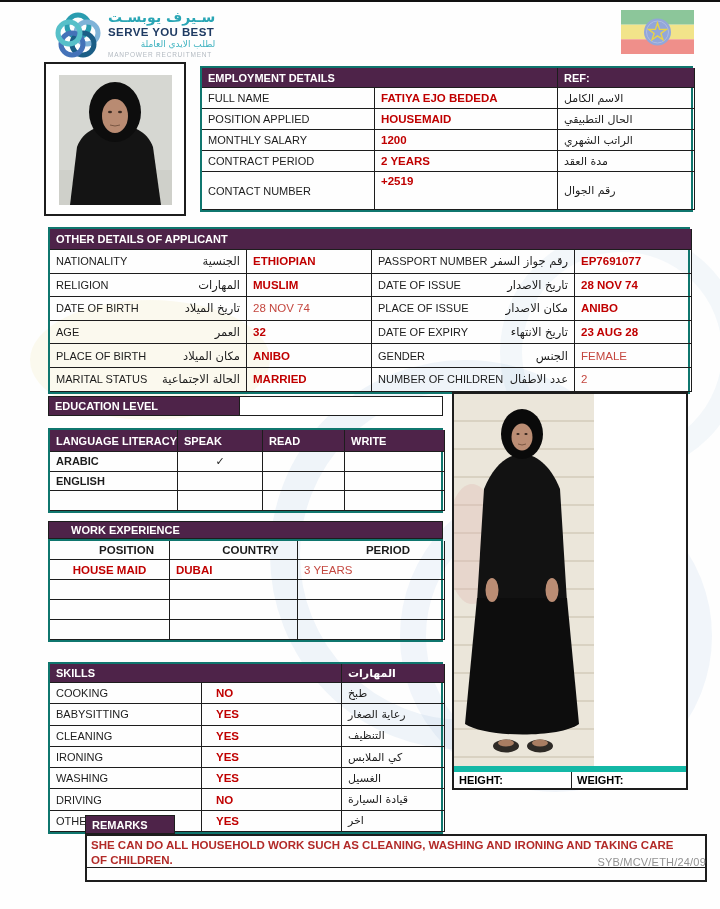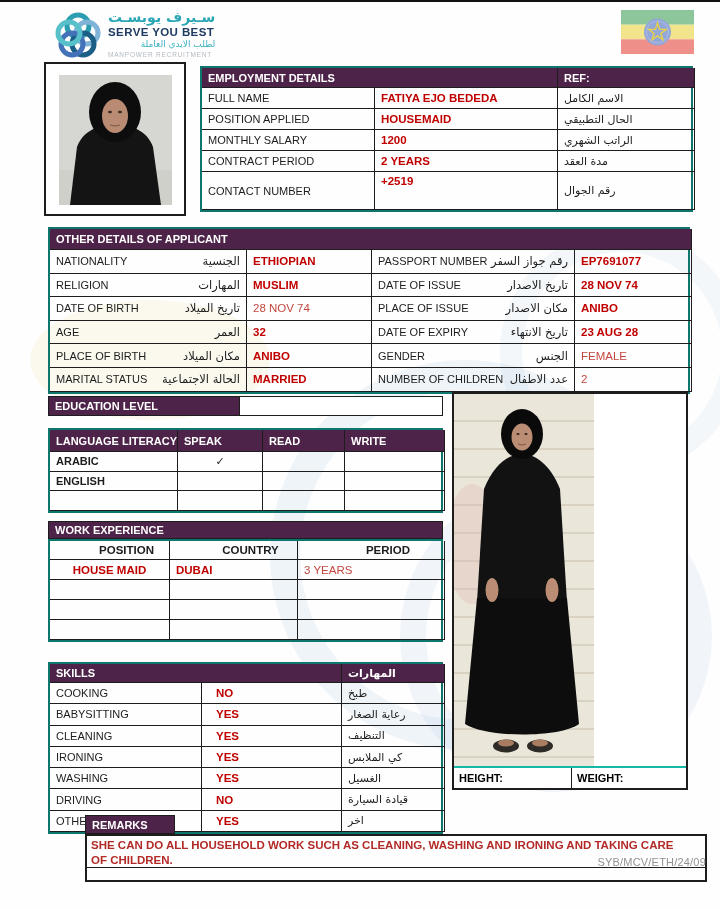--- a/index.html
+++ b/index.html
@@ -38,31 +38,31 @@
   #employment{left:200px;top:66px;width:493px;grid-template-columns:173px 183px 137px;grid-template-rows:20px 21px 21px 21px 21px 38px;}
   
   #otherdetails{left:48px;top:227px;width:642px;grid-template-columns:197px 125px 203px 117px;grid-template-rows:21px repeat(6,23.6px);}
   
   .edu-bar{position:absolute;left:48px;top:396px;width:192px;height:20px;background:#4e2349;border:1px solid #1d1d1d;color:#fff;font-weight:bold;font-size:11px;display:flex;align-items:center;padding:0 6px;box-sizing:border-box;}
   .edu-box{position:absolute;left:239px;top:396px;width:204px;height:20px;background:#fff;border:1.5px solid #1d1d1d;box-sizing:border-box;font-size:11px;display:flex;align-items:center;padding:0 6px;}
   
   #literacy{left:48px;top:428px;width:395px;grid-template-columns:128px 85px 82px 100px;grid-template-rows:22px repeat(3,19.7px);}
   #literacy .lang{font-weight:600;}
   
-  .we-bar{position:absolute;left:48px;top:521px;width:395px;height:18px;background:#4e2349;border:1px solid #1d1d1d;box-sizing:border-box;color:#fff;font-weight:bold;font-size:11px;display:flex;align-items:center;padding:0 6px;}
+  .we-bar{position:absolute;left:48px;top:521px;width:395px;height:18px;background:#4e2349;border:1px solid #1d1d1d;box-sizing:border-box;color:#fff;font-weight:bold;font-size:11px;display:flex;align-items:center;padding:0 22px;}
   #workexp{left:48px;top:539px;width:395px;grid-template-columns:120px 128px 147px;grid-template-rows:19px repeat(4,20px);}
   #workexp .th{font-weight:bold;font-size:11.5px;justify-content:center;background:transparent;padding-left:40px;}
   
   #skills{left:48px;top:662px;width:395px;grid-template-columns:152px 140px 103px;grid-template-rows:19px repeat(7,21.3px);}
   #skills .sval{padding-left:14px;}
   
   .photo-panel{position:absolute;left:452px;top:392px;width:236px;height:398px;border:2px solid #1d1d1d;box-sizing:border-box;background:#fff;}
   .body-photo{position:absolute;left:0;top:0;width:140px;height:372px;
      background:repeating-linear-gradient(180deg,#ebe6da 0px,#ebe6da 26px,#d9d2c2 26px,#d9d2c2 28px);}
-  .hw-row{position:absolute;left:0;bottom:0;width:100%;height:22px;border-top:2px solid #14b8a6;display:flex;box-sizing:border-box;background:#fff;}
+  .hw-row{position:absolute;left:0;bottom:0;width:100%;height:22px;border-top:6px solid #14b8a6;display:flex;box-sizing:border-box;background:#fff;}
   .hw-cell{flex:0 0 118px;border-right:1.5px solid #1d1d1d;display:flex;align-items:center;padding:0 5px;font-weight:bold;font-size:11px;box-sizing:border-box;}
   .hw-cell:last-child{border-right:none;flex:1;}
   
   .portrait{position:absolute;left:44px;top:62px;width:142px;height:154px;border:2px solid #1d1d1d;background:#fff;box-sizing:border-box;}
   .portrait-photo{position:absolute;left:13px;top:11px;width:113px;height:130px;background:#d6d7d2;}
   
   .rem-bar{position:absolute;left:85px;top:815px;width:90px;height:19px;background:#4e2349;border:1px solid #1d1d1d;box-sizing:border-box;color:#fff;font-weight:bold;font-size:11px;display:flex;align-items:center;padding:0 6px;}
   .rem-box{position:absolute;left:85px;top:834px;width:622px;height:48px;border:2px solid #1d1d1d;box-sizing:border-box;background:transparent;}
   .rem-text{position:absolute;left:4px;top:2px;width:600px;color:#b22a28;font-weight:bold;font-size:11.5px;line-height:15px;white-space:normal;}
   .rem-divider{position:absolute;left:0;top:31px;width:100%;height:1px;background:#1d1d1d;}

